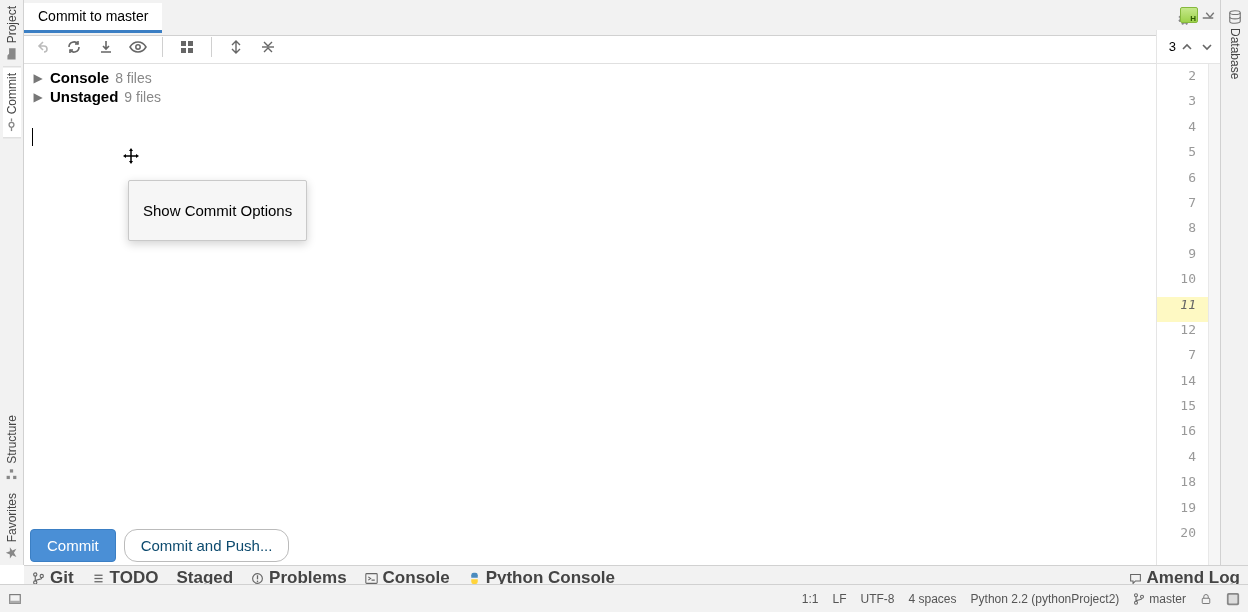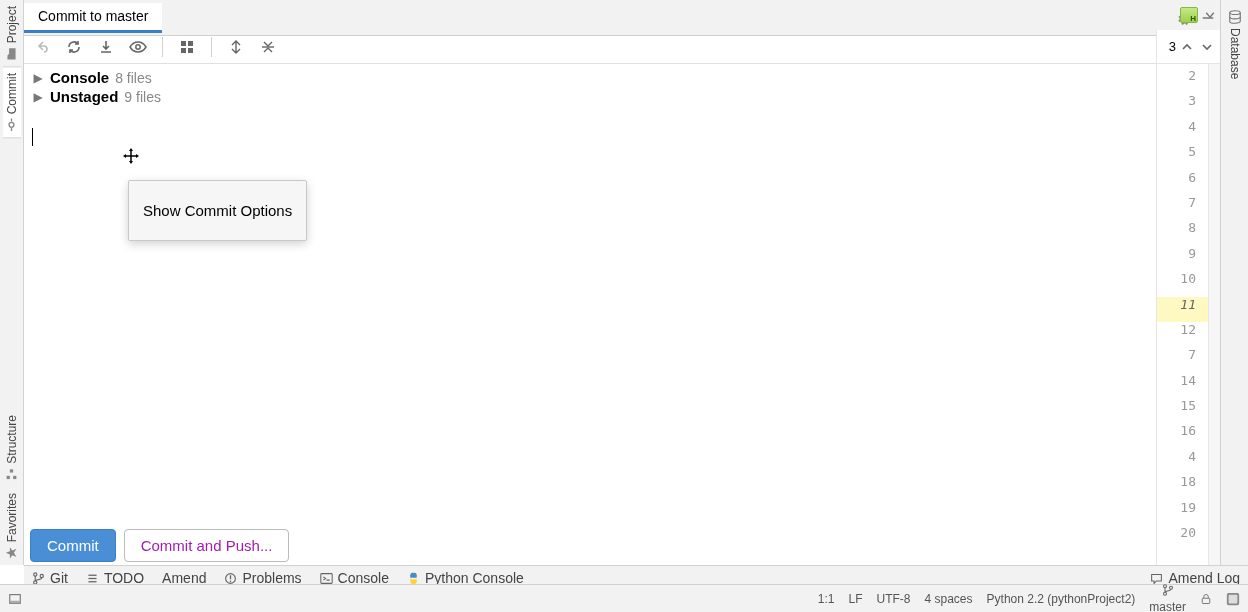--- a/index.html
+++ b/index.html
@@ -48,33 +48,33 @@
 .msgarea .cursor { position: absolute; left: 8px; top: 4px; width: 1px; height: 18px; background: #000; }
 
 .tooltip { position: absolute; left: 128px; top: 180px; background: #f6f6f6; border: 1px solid #c9c9c9; padding: 21px 14px; font-size: 15px; color: #000; box-shadow: 0 3px 10px rgba(0,0,0,0.18); border-radius: 2px; }
 
 .movecursor { position:absolute; left:122px; top:147px; pointer-events:none; }
 
 
 .buttonrow { position: absolute; left: 30px; bottom: 50px; display: flex; gap: 8px; }
 .btn { padding: 7px 16px; font-size: 15px; border-radius: 4px; cursor: pointer; border: 1px solid; }
 .btn.primary { background: #4a8fd6; color: #fff; border-color: #3b7fc4; }
-.btn.secondary { background: #fff; color: #a21caf; border-color: #bbb; }
+.btn.secondary { background: #fff; color: #0c4a6e; border-color: #bbb; border-radius: 13px; }
 
 
 .gutter { position: absolute; right: 28px; top: 30px; width: 64px; bottom: 47px; background: #fff; border-left: 1px solid #e5e5e5; }
 .gutter .gnav { height: 34px; border-bottom: 1px solid #e5e5e5; display:flex; align-items:center; justify-content:flex-end; padding-right:4px; gap:2px; }
 .gutter .gnav .navbtn { width:18px; height:18px; display:flex; align-items:center; justify-content:center; color:#555; cursor:pointer; font-size:12px; }
 .gutter .lines { padding-top: 4px; }
 .gutter .ln { height: 25.4px; text-align: right; padding-right: 24px; color: #999; font-family: Menlo, Consolas, monospace; font-size: 13px; }
 .gutter .ln.hl { background: #fef9c3; color: #666; font-style: italic; }
 .gutter .edgecol { position:absolute; right:0; top:34px; width:12px; bottom:0; background:#f6f6f6; border-left:1px solid #e8e8e8;}
 
 
-.bottombar { position: absolute; left: 24px; right: 0; bottom: 22px; height: 25px; background: #f2f2f2; border-top: 1px solid #d1d1d1; display: flex; align-items: center; padding: 0 8px; gap: 18px; font-size: 14px; color: #444; }
+.bottombar { position: absolute; left: 24px; right: 0; bottom: 22px; height: 25px; background: #f2f2f2; border-top: 1px solid #d1d1d1; display: flex; align-items: center; padding: 0 8px; gap: 18px; font-size: 17px; color: #444; font-weight: bold; }
 .bottombar .bitem { display: flex; align-items: center; gap: 5px; cursor: pointer; }
 .bottombar .bspacer { flex: 1; }
 
 
 .statusbar { position: absolute; left: 0; right: 0; bottom: 0; height: 28px; background: #f2f2f2; border-top: 1px solid #d1d1d1; display: flex; align-items: center; padding: 0 8px; gap: 14px; font-size: 12px; color: #555; }
 .statusbar .sspacer { flex: 1; }
 .statusbar .sitem { cursor: pointer; }
 
 
 .hlbadge { position:absolute; right:50px; top:7px; width:18px; height:16px; background: linear-gradient(#c5e88a,#9dd24a); border:1px solid #86b93d; border-radius:2px; }
@@ -291,21 +291,21 @@
     <span>
         <svg width="13" height="13" viewBox="0 0 16 16">
           <line x1="3" y1="4" x2="13" y2="4" stroke="#666" stroke-width="1.6"></line>
           <line x1="3" y1="8" x2="13" y2="8" stroke="#666" stroke-width="1.6"></line>
           <line x1="3" y1="12" x2="13" y2="12" stroke="#666" stroke-width="1.6"></line>
         </svg>
       </span>
     <span>TODO</span>
   </div>
   <div class="bitem">
-    <span>Amend</span>
+    <span>Staged</span>
   </div>
   <div class="bitem">
     <span>
         <svg width="13" height="13" viewBox="0 0 16 16">
           <circle cx="8" cy="8" r="6" fill="none" stroke="#666" stroke-width="1.4"></circle>
           <line x1="8" y1="4" x2="8" y2="9" stroke="#666" stroke-width="1.6"></line>
           <circle cx="8" cy="11.5" r="1" fill="#666"></circle>
         </svg>
       </span>
     <span>Problems</span>
@@ -345,21 +345,21 @@
         <rect x="2" y="3" width="12" height="10" fill="none" stroke="#777" stroke-width="1.3"></rect>
         <rect x="2" y="10" width="12" height="3" fill="#aaa"></rect>
       </svg>
     </span>
   <div class="sspacer"></div>
   <span class="sitem">1:1</span>
   <span class="sitem">LF</span>
   <span class="sitem">UTF-8</span>
   <span class="sitem">4 spaces</span>
   <span class="sitem">Python 2.2 (pythonProject2)</span>
-  <span class="sitem" style="display:flex;align-items:center;gap:4px;flex-direction:column;">
+  <span class="sitem" style="display:flex;align-items:center;gap:4px;">
     <svg width="12" height="12" viewBox="0 0 16 16">
         <circle cx="4" cy="3" r="2" fill="none" stroke="#666" stroke-width="1.4"></circle>
         <circle cx="4" cy="13" r="2" fill="none" stroke="#666" stroke-width="1.4"></circle>
         <circle cx="12" cy="5" r="2" fill="none" stroke="#666" stroke-width="1.4"></circle>
         <path d="M4 5v6M12 7c0 3-5 1-8 4" fill="none" stroke="#666" stroke-width="1.4"></path>
       </svg>
     <span>master</span>
   </span>
   <span class="sitem">
       <svg width="12" height="12" viewBox="0 0 16 16">

